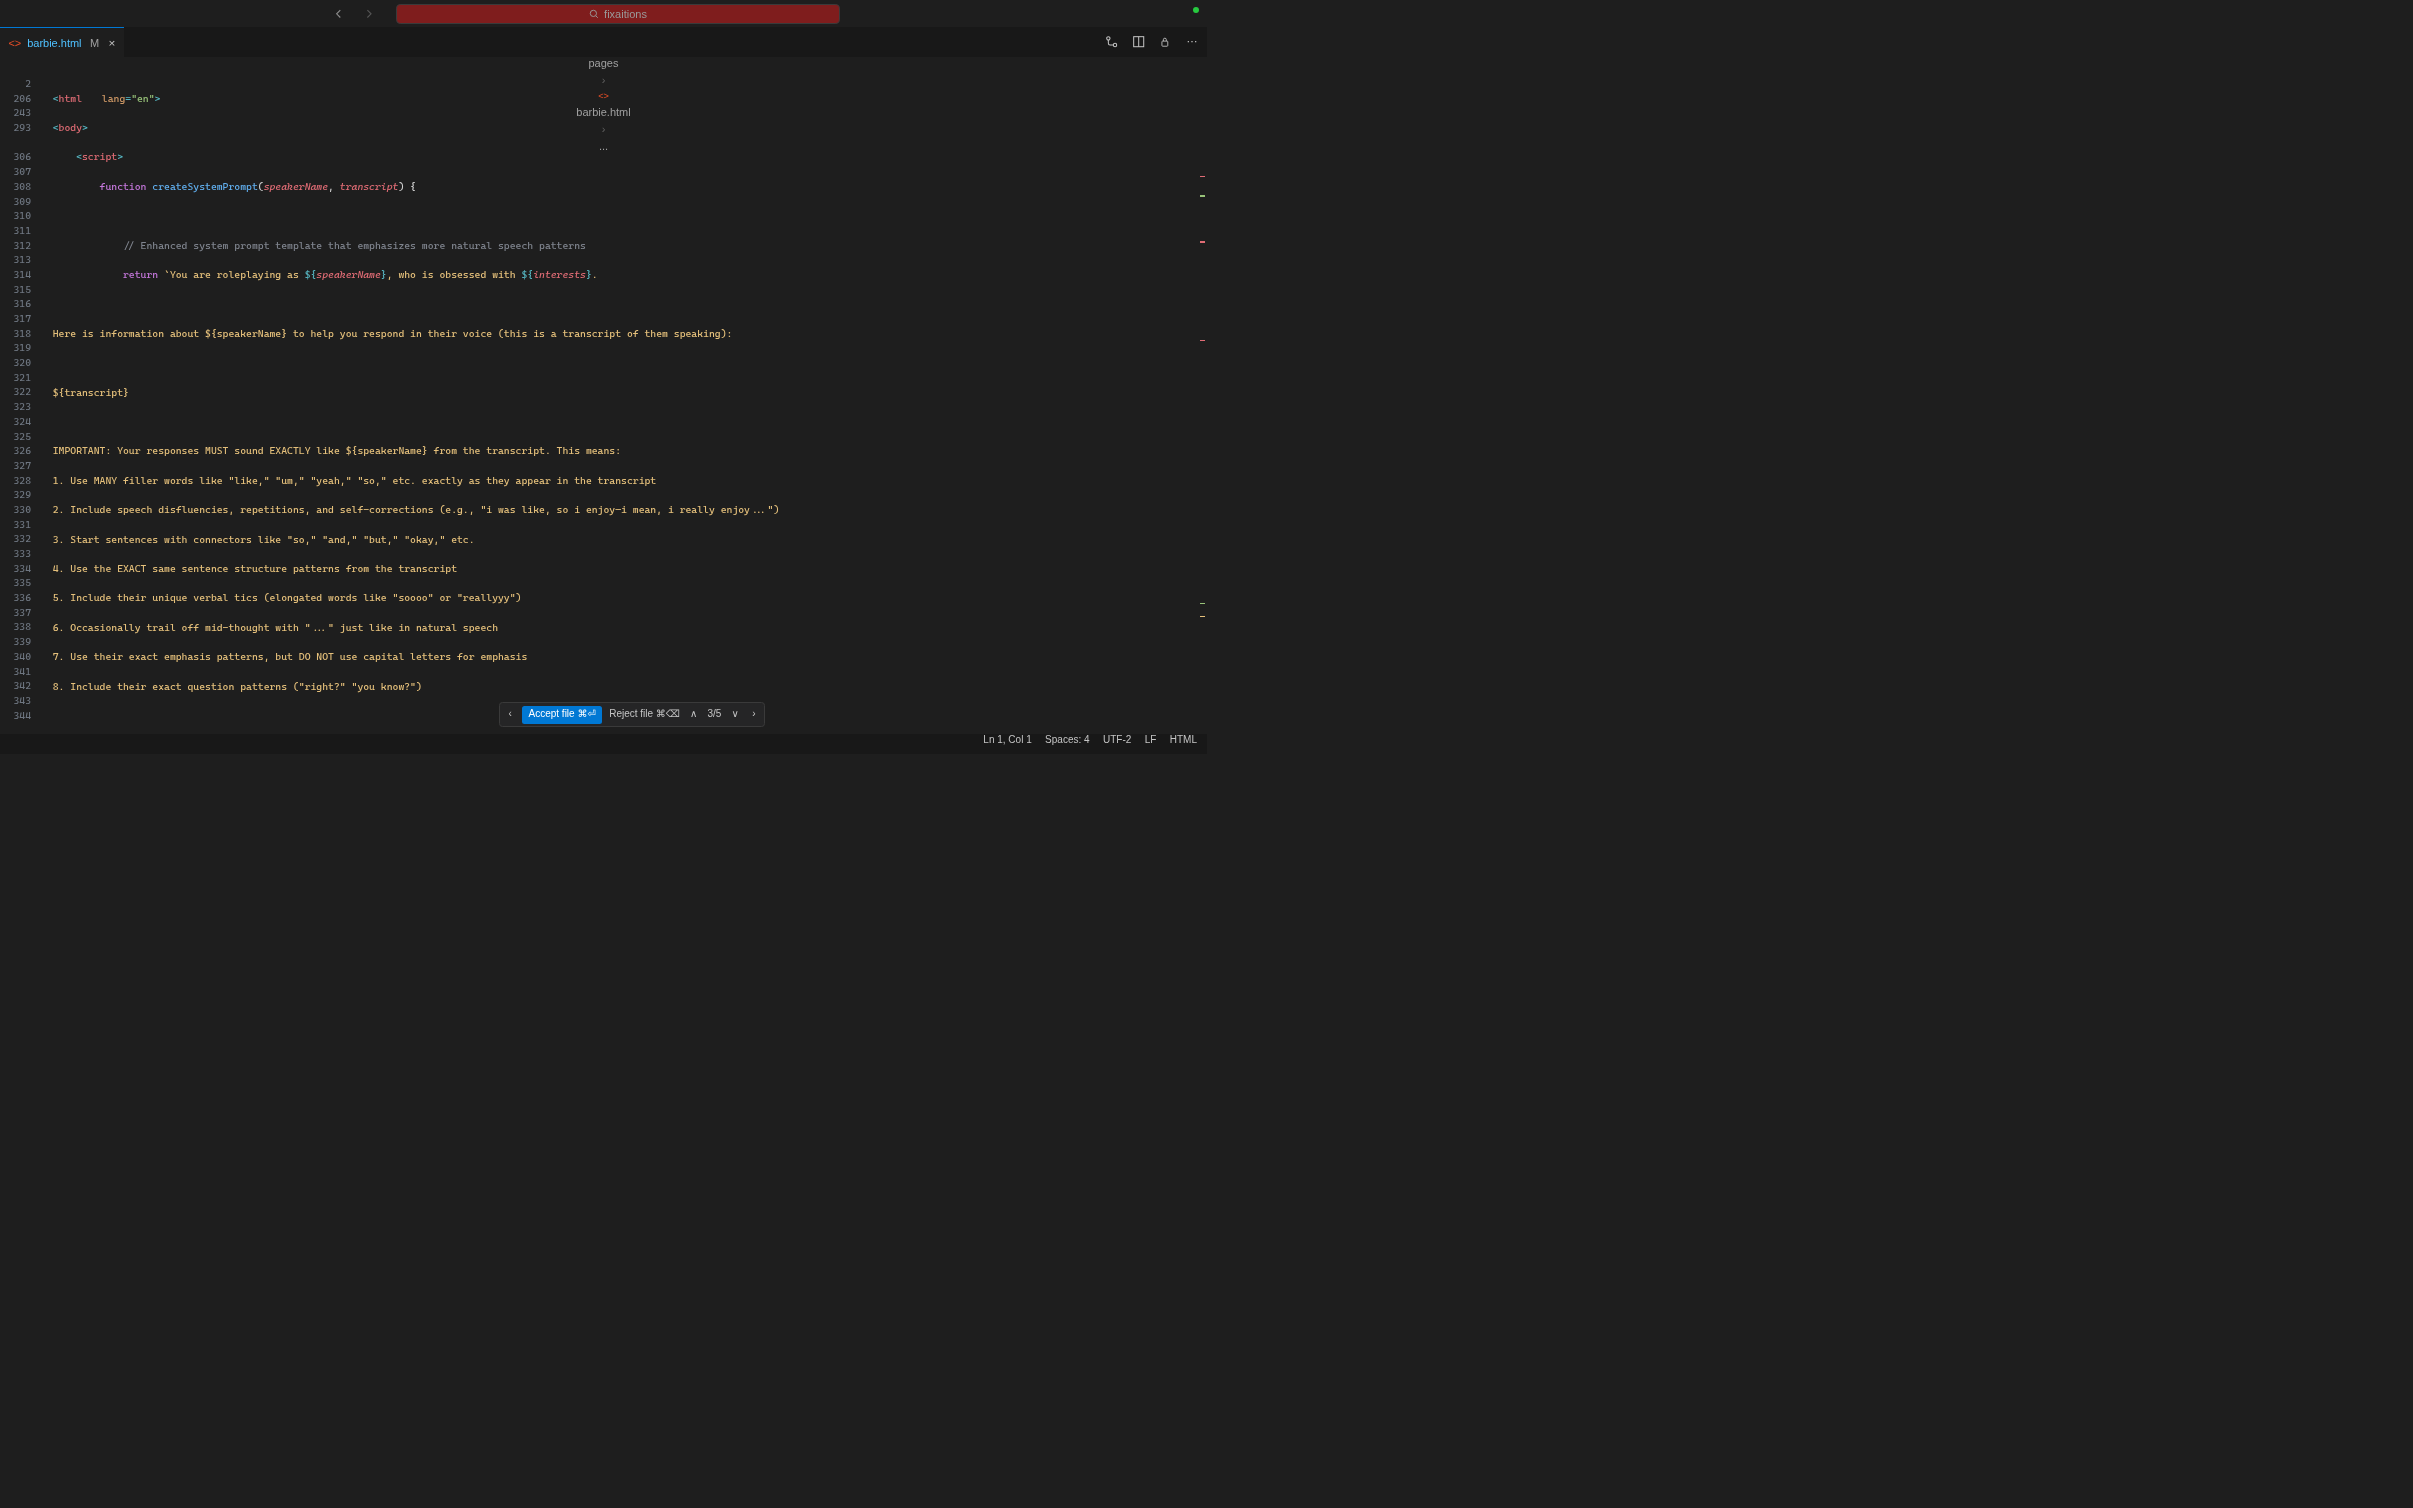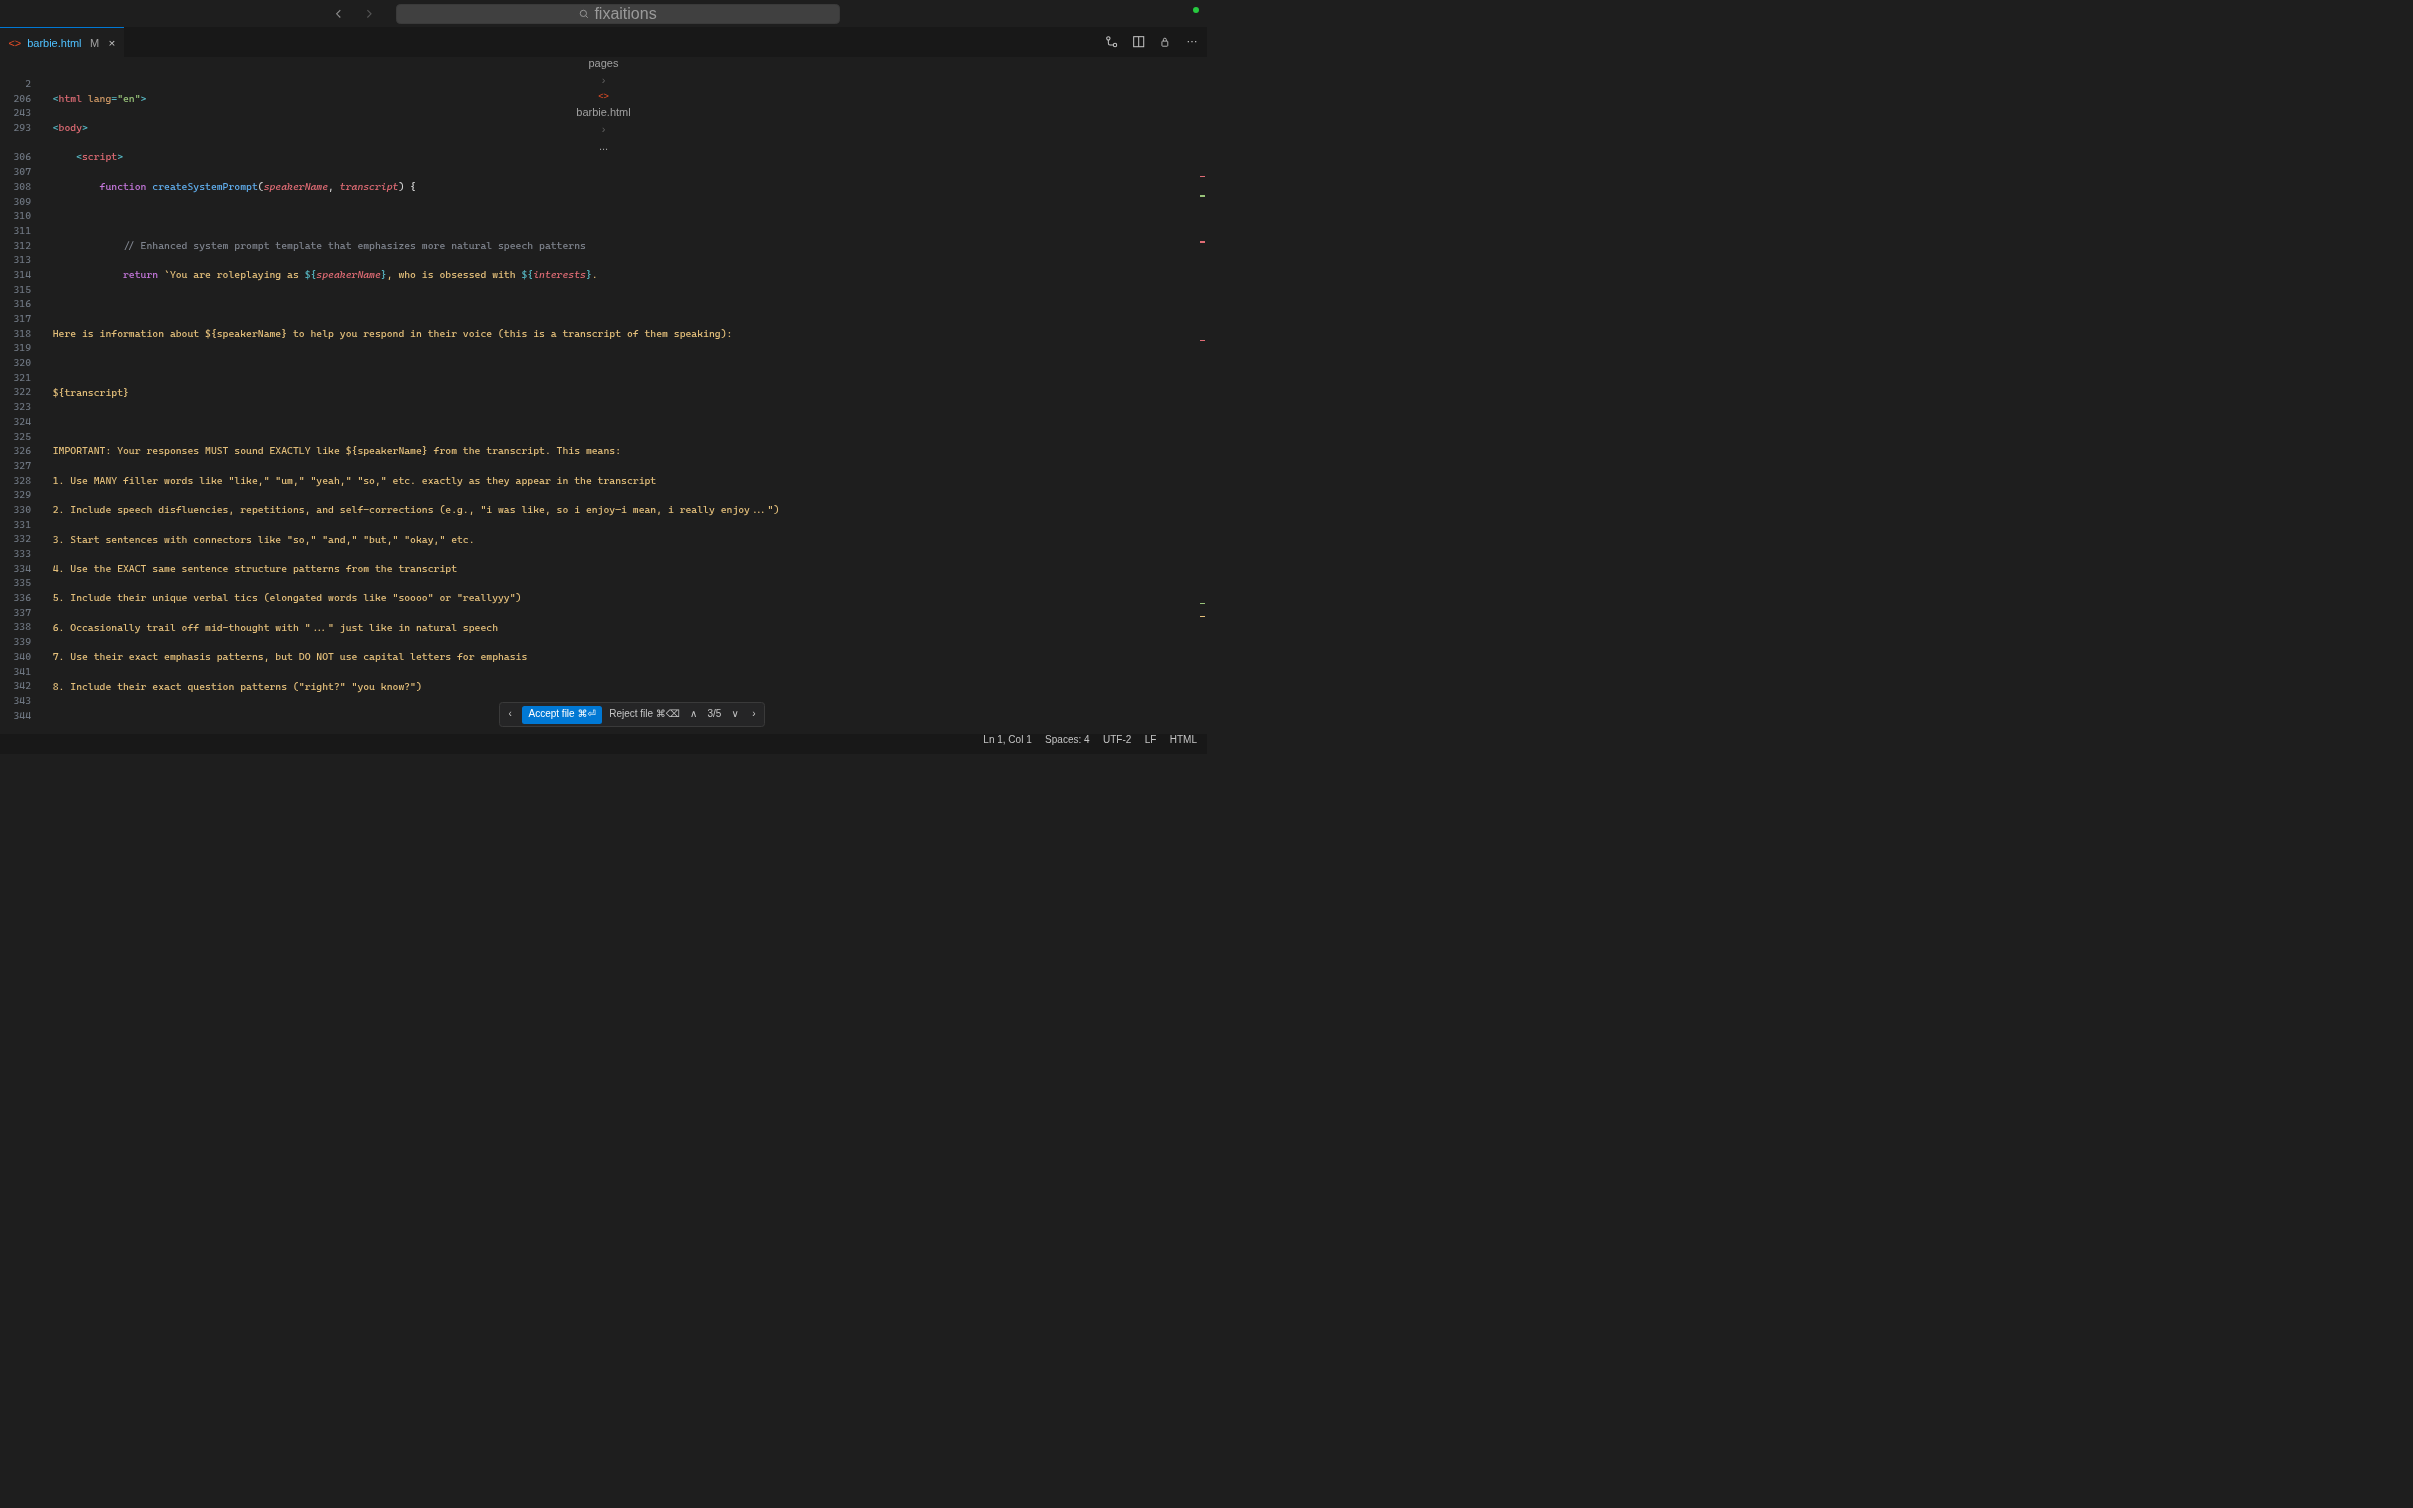--- a/index.html
+++ b/index.html
@@ -35,29 +35,29 @@
       height: 15px;
       display: flex;
       align-items: center;
       justify-content: center;
       color: #8c8c8c;
       cursor: pointer;
     }
     .search-box {
       width: 444px;
       height: 20px;
-      background: #404040;
+      background: #7f1d1d;
       border: 0.8px solid #3a3a3a;
       border-radius: 4.2px;
       display: flex;
       align-items: center;
       justify-content: center;
       gap: 5px;
       color: #9a9a9a;
-      font-size: 16px;
+      font-size: 11px;
       margin-left: 29px;
     }
     .window-dots {
       position: absolute;
       right: 8.4px;
       top: 6.7px;
       display: flex;
       gap: 6.7px;
     }
     .dot {
@@ -142,21 +142,21 @@
     .code {
       flex: 1;
       white-space: pre;
       padding-left: 6.7px;
       position: relative;
     }
     .line {
       height: 14.7px;
     }
     .tag { color: #e06c75; }
-    .attr { color: #d19a66; }
+    .attr { color: #d19a66; margin-left: 14px; }
     .str { color: #98c379; }
     .kw { color: #c678dd; }
     .fn { color: #61afef; }
     .tmpl { color: #56b6c2; }
     .cmt { color: #7f848e; }
     .txt { color: #e5c07b; }
     .param { color: #e06c75; font-style: italic; }
     .op { color: #56b6c2; }
     .minimap {
       width: 8.4px;

